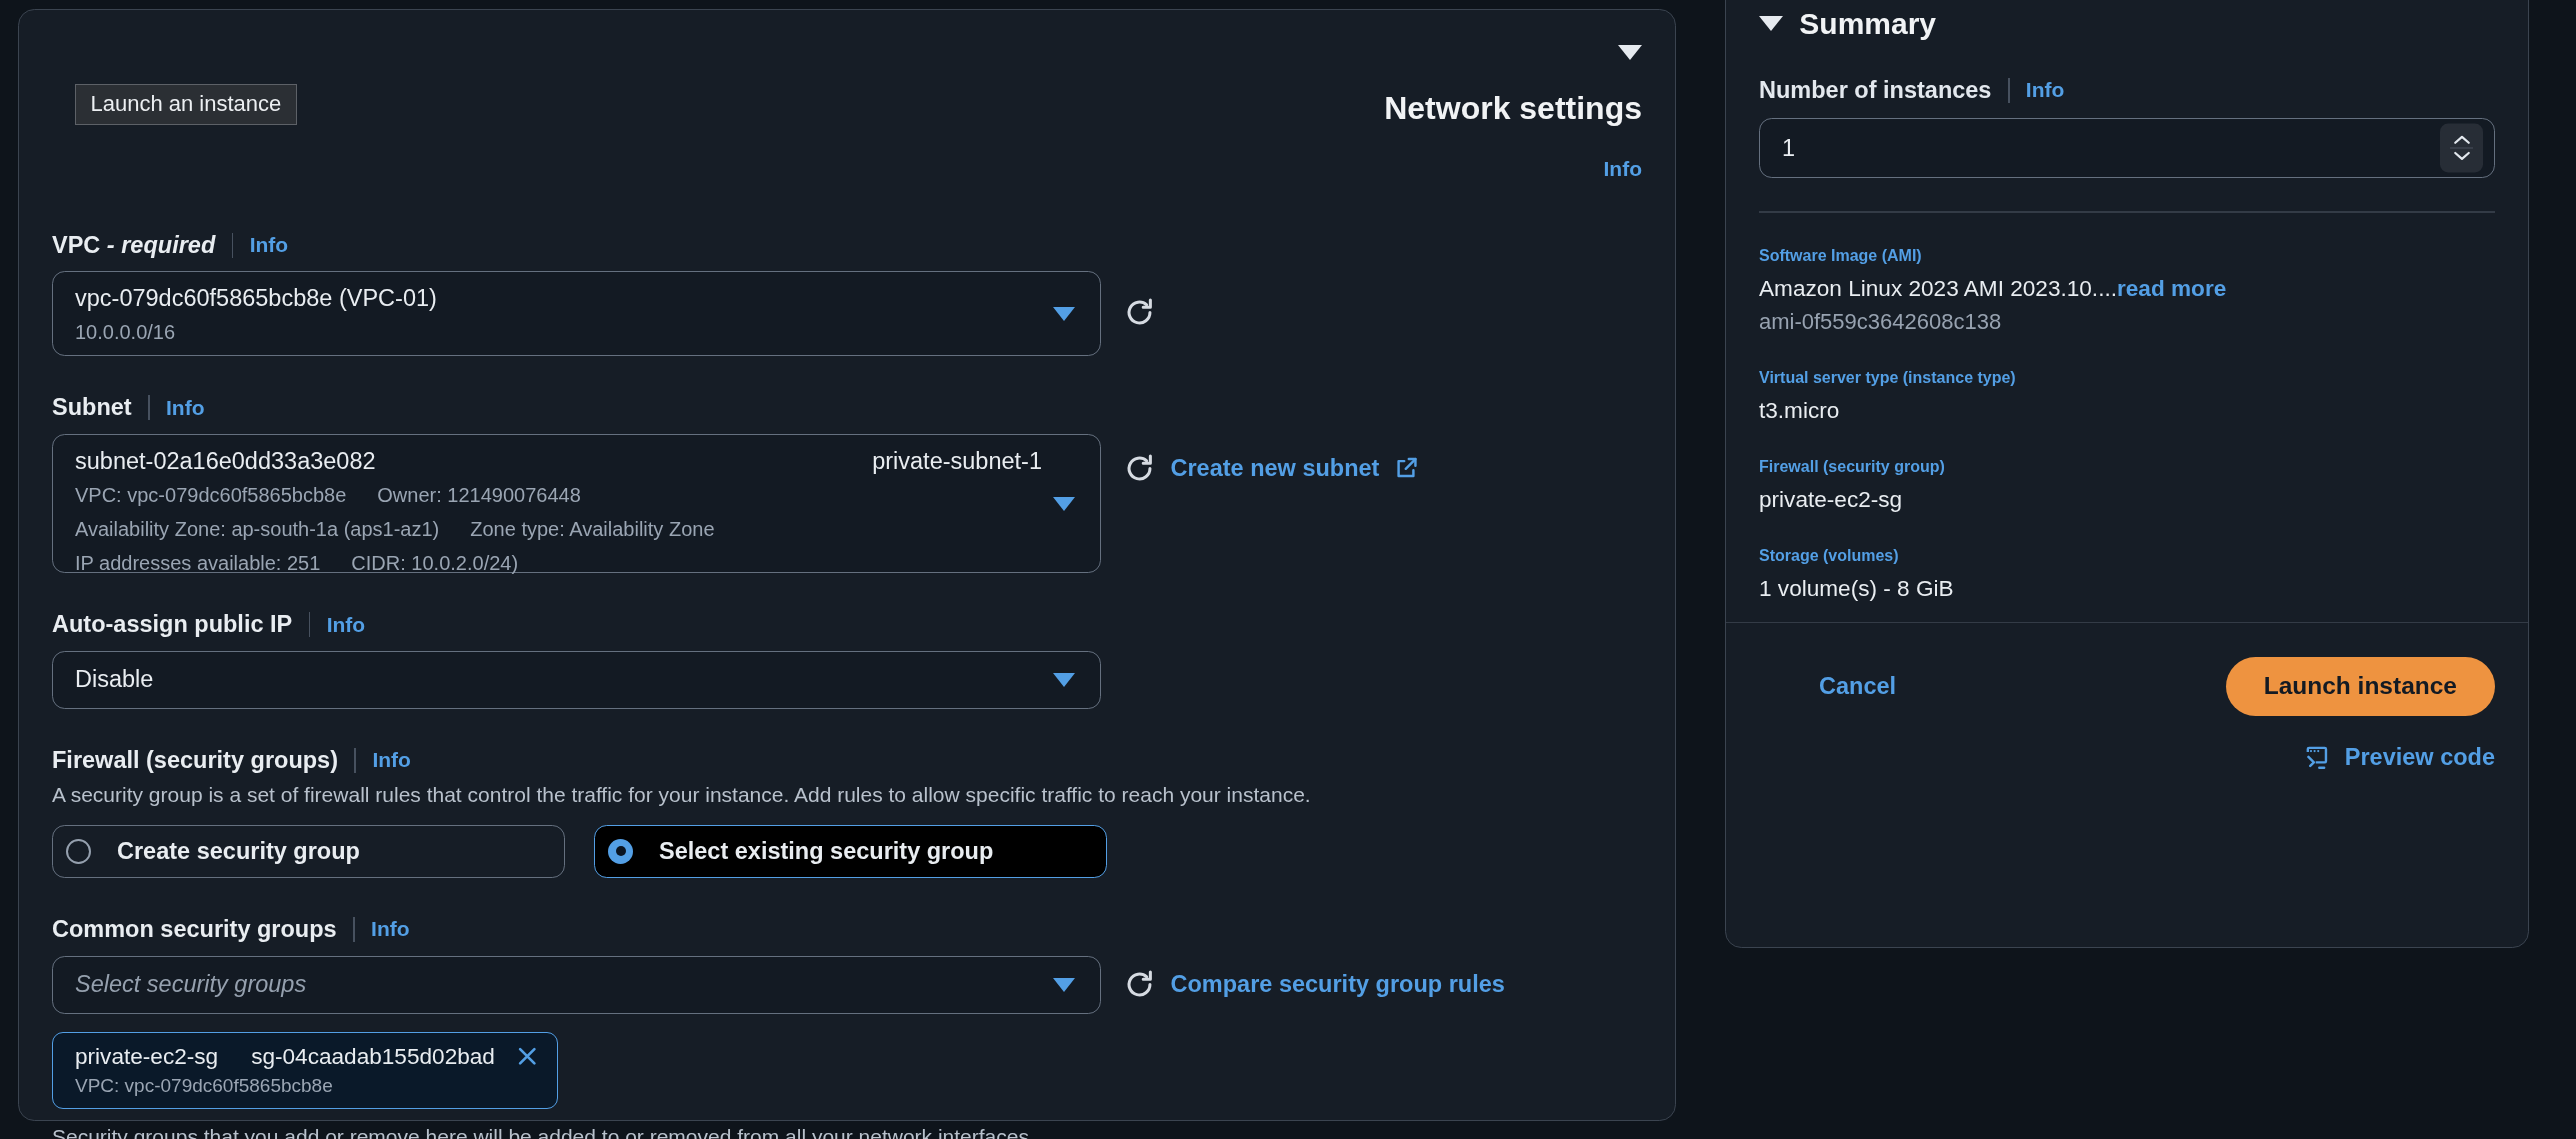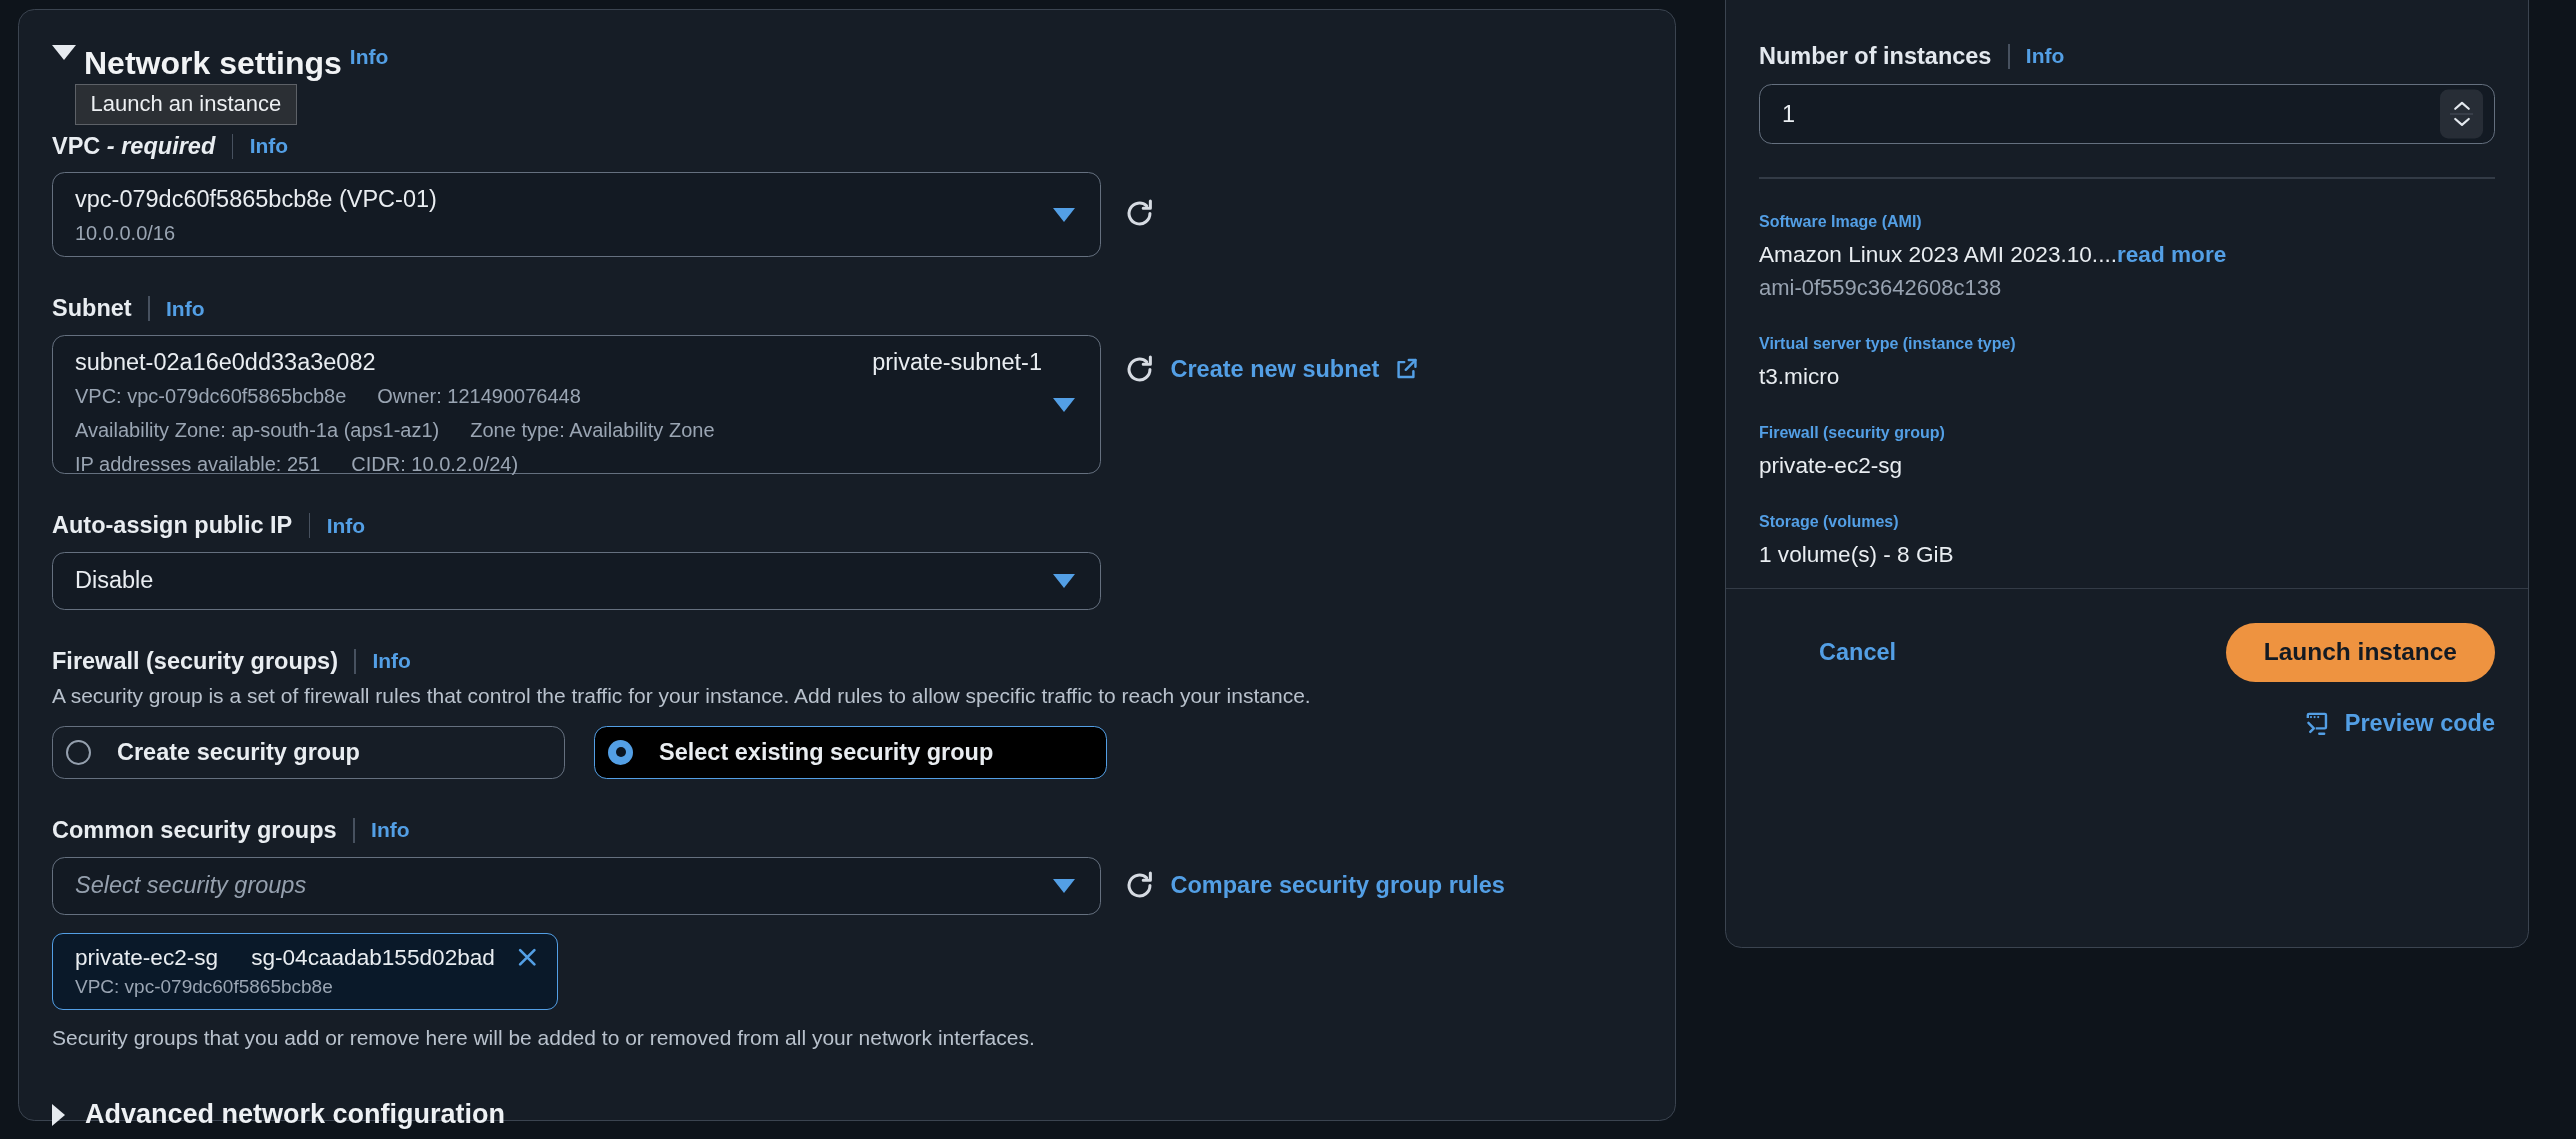--- a/index.html
+++ b/index.html
@@ -14,21 +14,21 @@
   .card {
     position:absolute;
     background:#161d26;
     border:1.8px solid #3b4450;
     border-radius:16.3px;
   }
   #left-card { left:18px; top:9px; width:1658px; height:1112px; padding:22px 33px; }
   #summary-card { left:1725px; top:-23.5px; width:804px; height:971px; padding:29px 33px 0; }
 
   
-  .section-header { display:flex; align-items:flex-start; gap:8px; margin-top:12.7px; }
+  .section-header { display:flex; align-items:flex-end; gap:30px; margin-top:12.7px;flex-direction:column; }
   .caret-down {
     width:0; height:0; flex:0 0 auto;
     border-left:12.7px solid transparent; border-right:12.7px solid transparent;
     border-top:15.4px solid #e6eaef;
   }
   .caret-right {
     width:0; height:0; flex:0 0 auto;
     border-top:11px solid transparent; border-bottom:11px solid transparent;
     border-left:13.6px solid #e6eaef;
   }
@@ -270,20 +270,24 @@
   <div class="note">Security groups that you add or remove here will be added to or removed from all your network interfaces.</div>
 
   <div class="advanced">
     <span class="caret-right"></span>
     <span>Advanced network configuration</span>
   </div>
 </div>
 
 <div class="card" id="summary-card">
 
+  <div class="sum-header">
+    <span class="caret-down"></span>
+    <h2>Summary</h2>
+  </div>
 
   <div class="sum-label">
     <span>Number of instances</span>
     <span class="sep"></span>
     <span class="info-link">Info</span>
   </div>
   <div class="num-input">
     <span>1</span>
     <span class="spinner">
       <svg width="22" height="11.8" viewBox="0 0 24 14">

